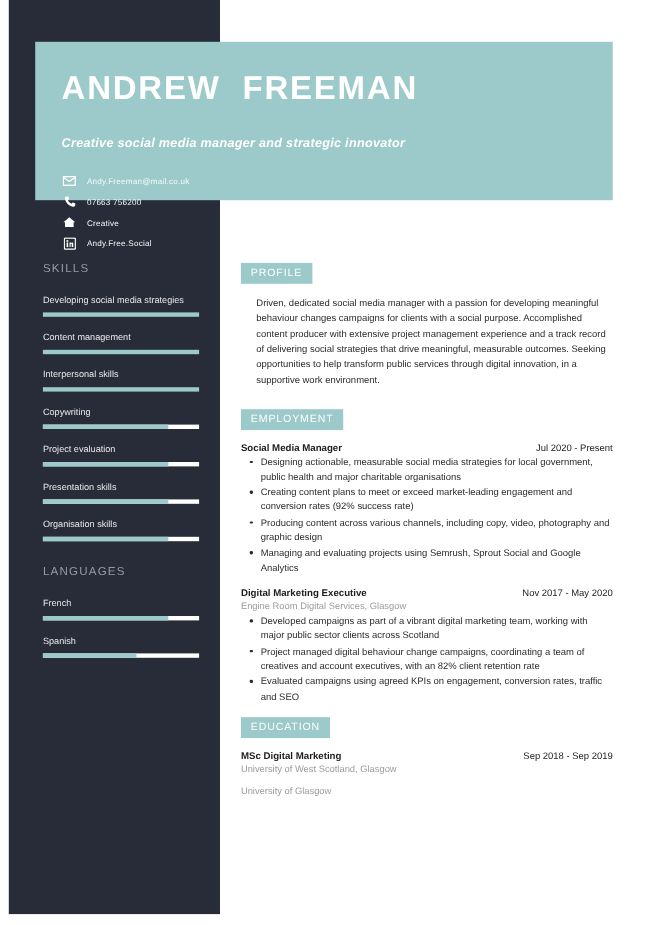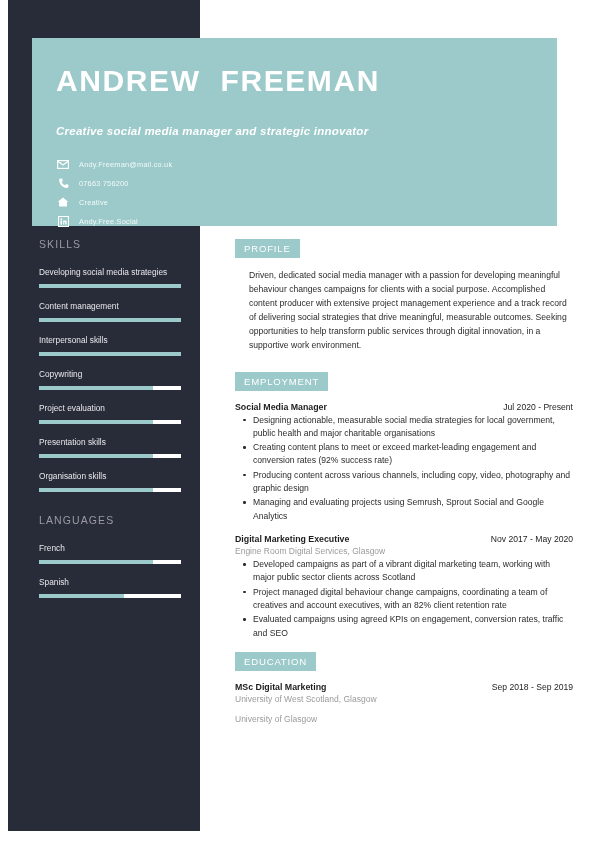--- a/index.html
+++ b/index.html
@@ -24,21 +24,21 @@
     height: 831px;
     background: #282b38;
   }
 
   
   .header-banner {
     position: absolute;
     left: 32px;
     top: 38px;
     width: 525px;
-    height: 188px;
+    height: 144px;
     background: #9cc9c9;
     box-sizing: border-box;
     padding: 26px 24px 0 24px;
   }
   .name {
     color: #ffffff;
     font-size: 30px;
     font-weight: bold;
     letter-spacing: 1.6px;
     line-height: 1.1;
@@ -108,21 +108,21 @@
   }
   .skill-fill {
     height: 4px;
     background: #9cc9c9;
   }
   .lang-block { margin-top: 22px; }
 
   
   .main {
     position: absolute;
-    left: 235px;
+    left: 219px;
     top: 238px;
     width: 338px;
   }
   .sec-badge {
     display: inline-block;
     background: #9cc9c9;
     color: #ffffff;
     font-size: 9.6px;
     letter-spacing: 0.8px;
     padding: 4px 9px 4px 9px;

